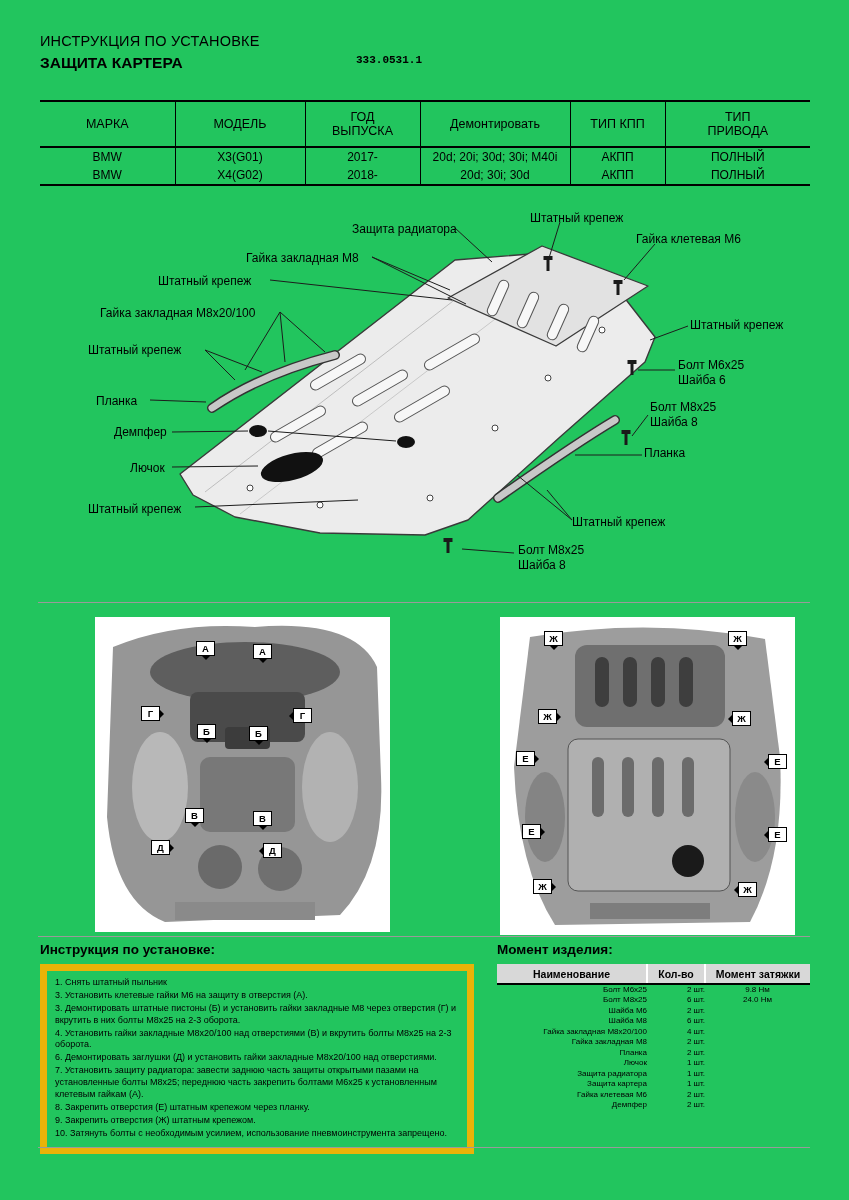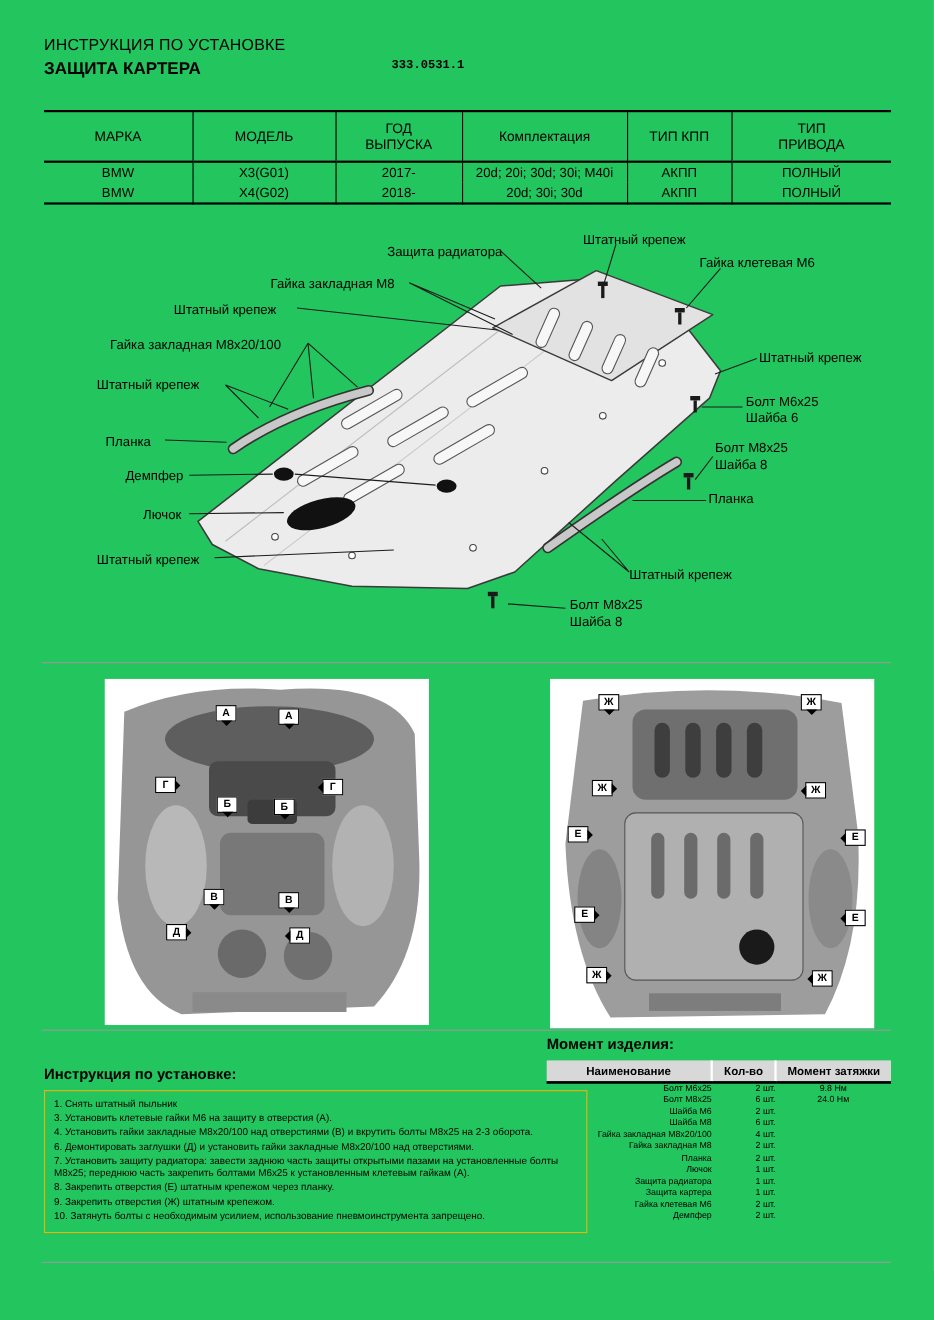--- a/index.html
+++ b/index.html
@@ -33,22 +33,22 @@
   .photo { position:absolute; }
   .photo svg { display:block; }
   .marker { position:absolute; width:19px; height:15px; background:#fff; border:1px solid #000; display:flex; align-items:center; justify-content:center; font-size:9.5px; font-weight:bold; line-height:1; z-index:3; }
   .marker .tri { position:absolute; width:0; height:0; border:5px solid transparent; }
   .marker.down .tri { top:100%; left:50%; margin-left:-5px; border-top-color:#000; border-bottom-width:0; }
   .marker.left .tri { right:100%; top:50%; margin-top:-5px; border-right-color:#000; border-left-width:0; }
   .marker.right .tri { left:100%; top:50%; margin-top:-5px; border-left-color:#000; border-right-width:0; }
 
   
   .sec-h { font-size:13.5px; font-weight:bold; }
-  .instructions { position:absolute; left:40px; top:942px; width:494px;margin-top:27px; }
-  .steps-box { margin-top:7px; border:1px solid #eab308; padding:6px 8px 7px 8px; }
+  .instructions { position:absolute; left:40px; top:942px; width:434px; }
+  .steps-box { margin-top:7px; border:7px solid #eab308; padding:6px 8px 7px 8px; }
   .step { font-size:9px; line-height:1.32; margin-bottom:1px; }
 
   .parts { position:absolute; left:497px; top:942px; width:313px; }
   table.parts-table { width:313px; border-collapse:collapse; table-layout:fixed; margin-top:7px; }
   table.parts-table th { background:#d8d8d8; font-size:10.5px; font-weight:bold; height:20px; text-align:center; vertical-align:middle; border-bottom:2px solid #000; border-left:2px solid #fff; }
   table.parts-table th:first-child { border-left:none; }
   table.parts-table td { font-size:8px; height:10.5px; vertical-align:middle; padding:0; }
   td.pname { text-align:right; padding-right:8px; }
   td.pqty { text-align:right; }
   td.ptorque { text-align:center; }
@@ -80,21 +80,21 @@
       <col style="width:150px">
         <col style="width:95px">
         <col style="width:145px">
     </colgroup>
     <thead>
         <tr>
           <th>МАРКА</th>
           <th>МОДЕЛЬ</th>
           <th>ГОД
 ВЫПУСКА</th>
-          <th>Комплектация</th>
+          <th>Демонтировать</th>
           <th>ТИП КПП</th>
           <th>ТИП
 ПРИВОДА</th>
         </tr>
       </thead>
     <tbody>
         <tr>
           <td>BMW</td>
           <td>X3(G01)</td>
           <td>2017-</td>
@@ -356,20 +356,21 @@
       </div>
   </div>
 
   <div class="hr" style="top:936px"></div>
 
   <div class="instructions">
     <div class="sec-h">Инструкция по установке:</div>
     <div class="steps-box">
         <div class="step">1. Снять штатный пыльник</div>
         <div class="step">3. Установить клетевые гайки М6 на защиту в отверстия (А).</div>
+        <div class="step">3. Демонтировать штатные пистоны (Б) и установить гайки закладные М8 через отверстия (Г) и вкрутить в них болты М8х25 на 2-3 оборота.</div>
         <div class="step">4. Установить гайки закладные М8х20/100 над отверстиями (В) и вкрутить болты М8х25 на 2-3 оборота.</div>
         <div class="step">6. Демонтировать заглушки (Д) и установить гайки закладные М8х20/100 над отверстиями.</div>
         <div class="step">7. Установить защиту радиатора: завести заднюю часть защиты открытыми пазами на установленные болты М8х25; переднюю часть закрепить болтами М6х25 к установленным клетевым гайкам (А).</div>
         <div class="step">8. Закрепить отверстия (Е) штатным крепежом через планку.</div>
         <div class="step">9. Закрепить отверстия (Ж) штатным крепежом.</div>
         <div class="step">10. Затянуть болты с необходимым усилием, использование пневмоинструмента запрещено.</div>
       </div>
   </div>
 
   <div class="parts">

